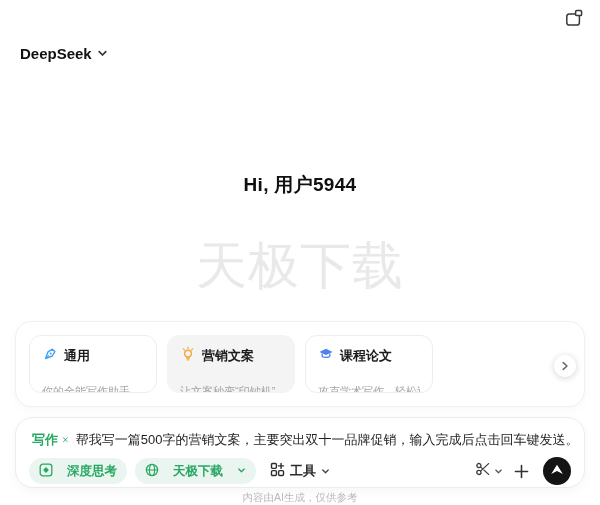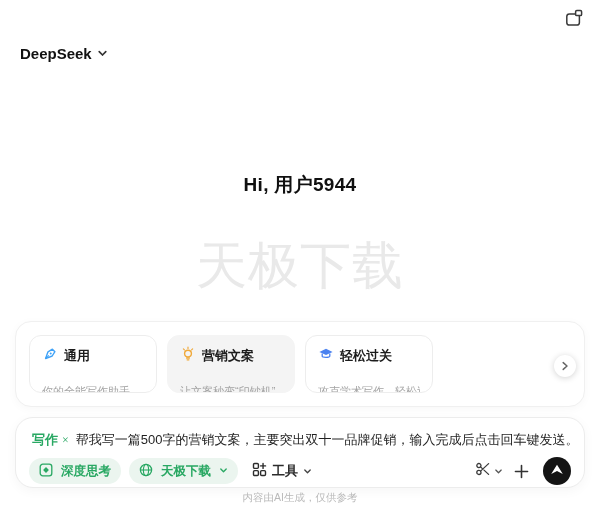--- a/index.html
+++ b/index.html
@@ -38,21 +38,21 @@
               box-shadow:0 3px 12px rgba(0,0,0,.04); }
   .composer-row1 { position:absolute; left:16px; right:14px; top:13px; display:flex;
                    align-items:center; gap:7px; font-size:13px; }
   .tag { display:flex; align-items:center; gap:4px; color:#29a863; font-weight:700; white-space:nowrap;font-family:Liberation Serif, serif; }
   .tag-x { color:#29a863; font-weight:400; font-size:12px; cursor:pointer; }
   .composer-text { color:#1f1f1f; white-space:nowrap; letter-spacing:0; }
   .caret { display:inline-block; width:1.5px; height:16px; background:#111; vertical-align:-3px; }
   .composer-row2 { position:absolute; left:13px; right:13px; top:39px; height:28px;
                    display:flex; align-items:center; justify-content:space-between; }
   .row2-left { display:flex; align-items:center; gap:8px; }
-  .pill { display:flex; align-items:center; gap:8px; height:26px; padding:0 10px;
+  .pill { display:flex; align-items:center; gap:14px; height:26px; padding:0 10px;
           background:#ebf5ef; border-radius:13px; color:#29a863; font-size:12.5px;
           font-weight:600; cursor:pointer; white-space:nowrap; }
   .tools-btn { display:flex; align-items:center; gap:5px; height:26px; padding:0 6px;
                color:#2c2c2c; font-size:13px; font-weight:600; cursor:pointer; white-space:nowrap; }
   .row2-right { display:flex; align-items:center; gap:10px; }
   .icon-btn { display:flex; align-items:center; cursor:pointer; }
   .send-btn { width:28px; height:28px; border-radius:50%; background:#141414; display:flex;
               align-items:center; justify-content:center; cursor:pointer; margin-left:3px; }
   
   .disclaimer { position:absolute; top:491px; left:0; right:0; text-align:center;
@@ -114,21 +114,21 @@
 
 
     <div class="card">
       <div class="card-title-row">
         <span>
           <svg width="16" height="16" viewBox="0 0 16 16">
             <path d="M8 2.8 L14.6 5.9 L8 9 L1.4 5.9 Z" fill="#4b82f0"></path>
             <path d="M4.2 7.6 v2.7 c0 1.3 7.6 1.3 7.6 0 V7.6" fill="none" stroke="#4b82f0" stroke-width="1.3"></path>
           </svg>
         </span>
-        <span class="card-title">轻松过关</span>
+        <span class="card-title">课程论文</span>
       </div>
       <div class="card-sub">攻克学术写作，轻松过关</div>
     </div>
 
   </div>
   <div class="cards-next">
     <svg width="10" height="10" viewBox="0 0 10 10">
         <path d="M3.2 1.6 L7 5 L3.2 8.4" fill="none" stroke="#666" stroke-width="1.5" stroke-linecap="round" stroke-linejoin="round"></path>
       </svg>
   </div>

